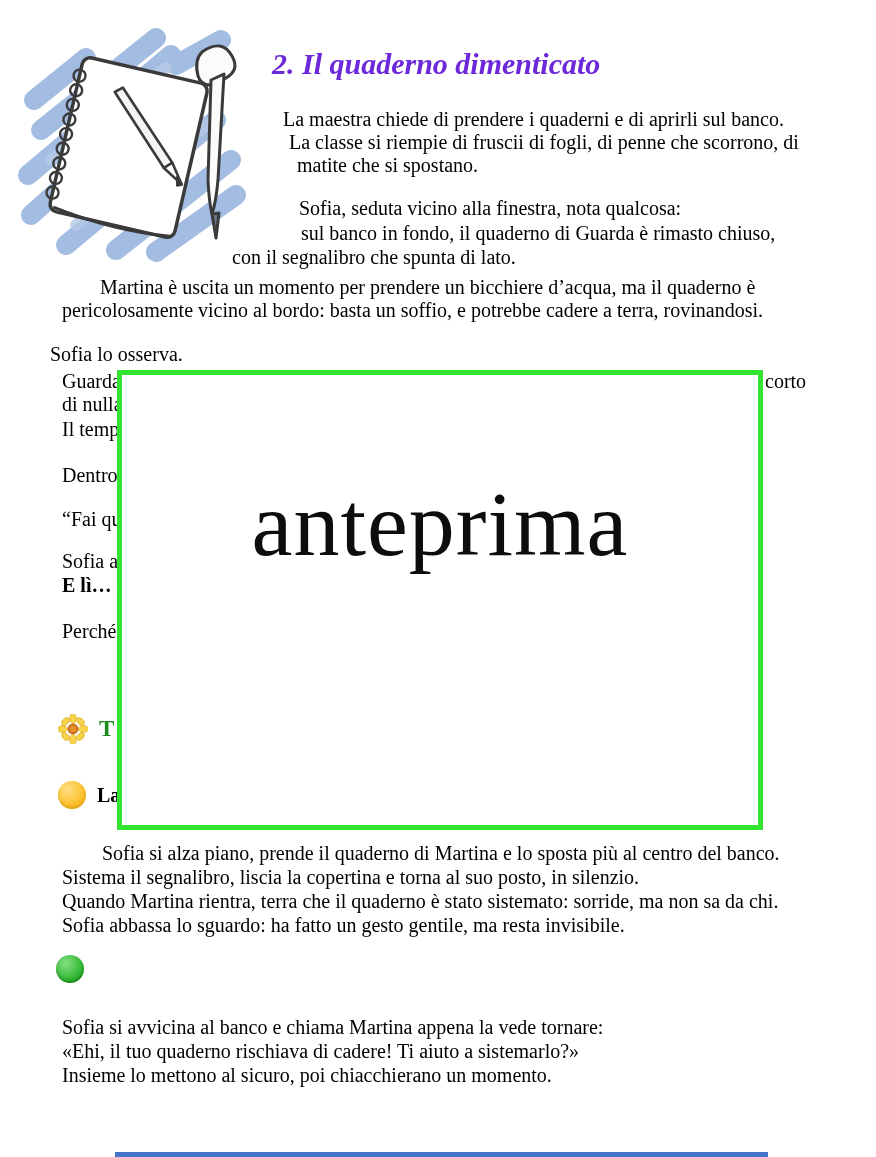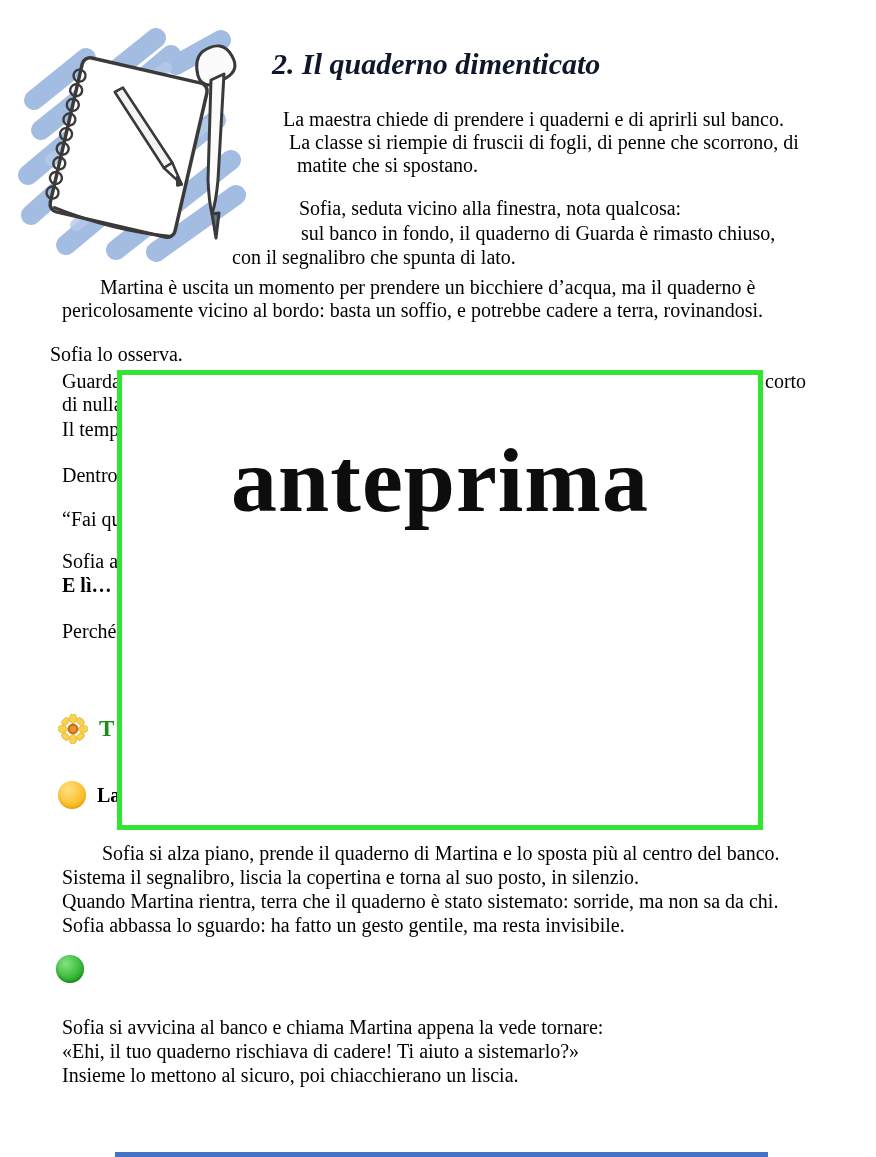--- a/index.html
+++ b/index.html
@@ -10,31 +10,31 @@
     color:#000;
   }
   .line {
     position:absolute; font-size:20px; line-height:23px;
     white-space:nowrap; z-index:1;
   }
   .bold { font-weight:bold; }
   .page-title {
     position:absolute; left:272px; top:47px; z-index:1;
     font-size:30px; font-weight:bold; font-style:italic;
-    color:#0f172a; white-space:nowrap;
+    color:#6d28d9; white-space:nowrap;
   }
   .illustration { position:absolute; left:6px; top:10px; z-index:0; }
   .preview-box {
     position:absolute; left:117px; top:370px;
     width:636px; height:450px;
     border:5px solid #32e532; background:#ffffff;
     z-index:10; display:flex; justify-content:center; align-items:flex-start;
   }
   .watermark {
-    margin-top:52px; font-size:92px; font-weight:bold;
+    margin-top:96px; font-size:92px; font-weight:normal;
     color:#0d0d0d; letter-spacing:1px;
   }
   .heading-row {
     position:absolute; display:flex; align-items:center; gap:11px; z-index:1;
   }
   .heading-label { font-size:20px; font-weight:bold; white-space:nowrap; }
   .heading-label.green-text { color:#1c8c1c; font-size:23px; }
   .dot {
     width:28px; height:28px; border-radius:50%; flex:0 0 auto;
   }
@@ -152,19 +152,19 @@
 <div class="line" style="left:62px; top:866px;">Sistema il segnalibro, liscia la copertina e torna al suo posto, in silenzio.</div>
 <div class="line" style="left:62px; top:890px;">Quando Martina rientra, terra che il quaderno è stato sistemato: sorride, ma non sa da chi.</div>
 <div class="line" style="left:62px; top:914px;">Sofia abbassa lo sguardo: ha fatto un gesto gentile, ma resta invisibile.</div>
 
 <div class="heading-row" style="left:56px; top:955px;">
   <span class="dot green-dot"></span>
 </div>
 
 <div class="line" style="left:62px; top:1016px;">Sofia si avvicina al banco e chiama Martina appena la vede tornare:</div>
 <div class="line" style="left:62px; top:1040px;">«Ehi, il tuo quaderno rischiava di cadere! Ti aiuto a sistemarlo?»</div>
-<div class="line" style="left:62px; top:1064px;">Insieme lo mettono al sicuro, poi chiacchierano un liscia.</div>
+<div class="line" style="left:62px; top:1064px;">Insieme lo mettono al sicuro, poi chiacchierano un momento.</div>
 
 <div class="preview-box">
   <div class="watermark">anteprima</div>
 </div>
 
 <div class="bottom-rule" style="background:#4472c4;"></div>
 
 </body></html>

